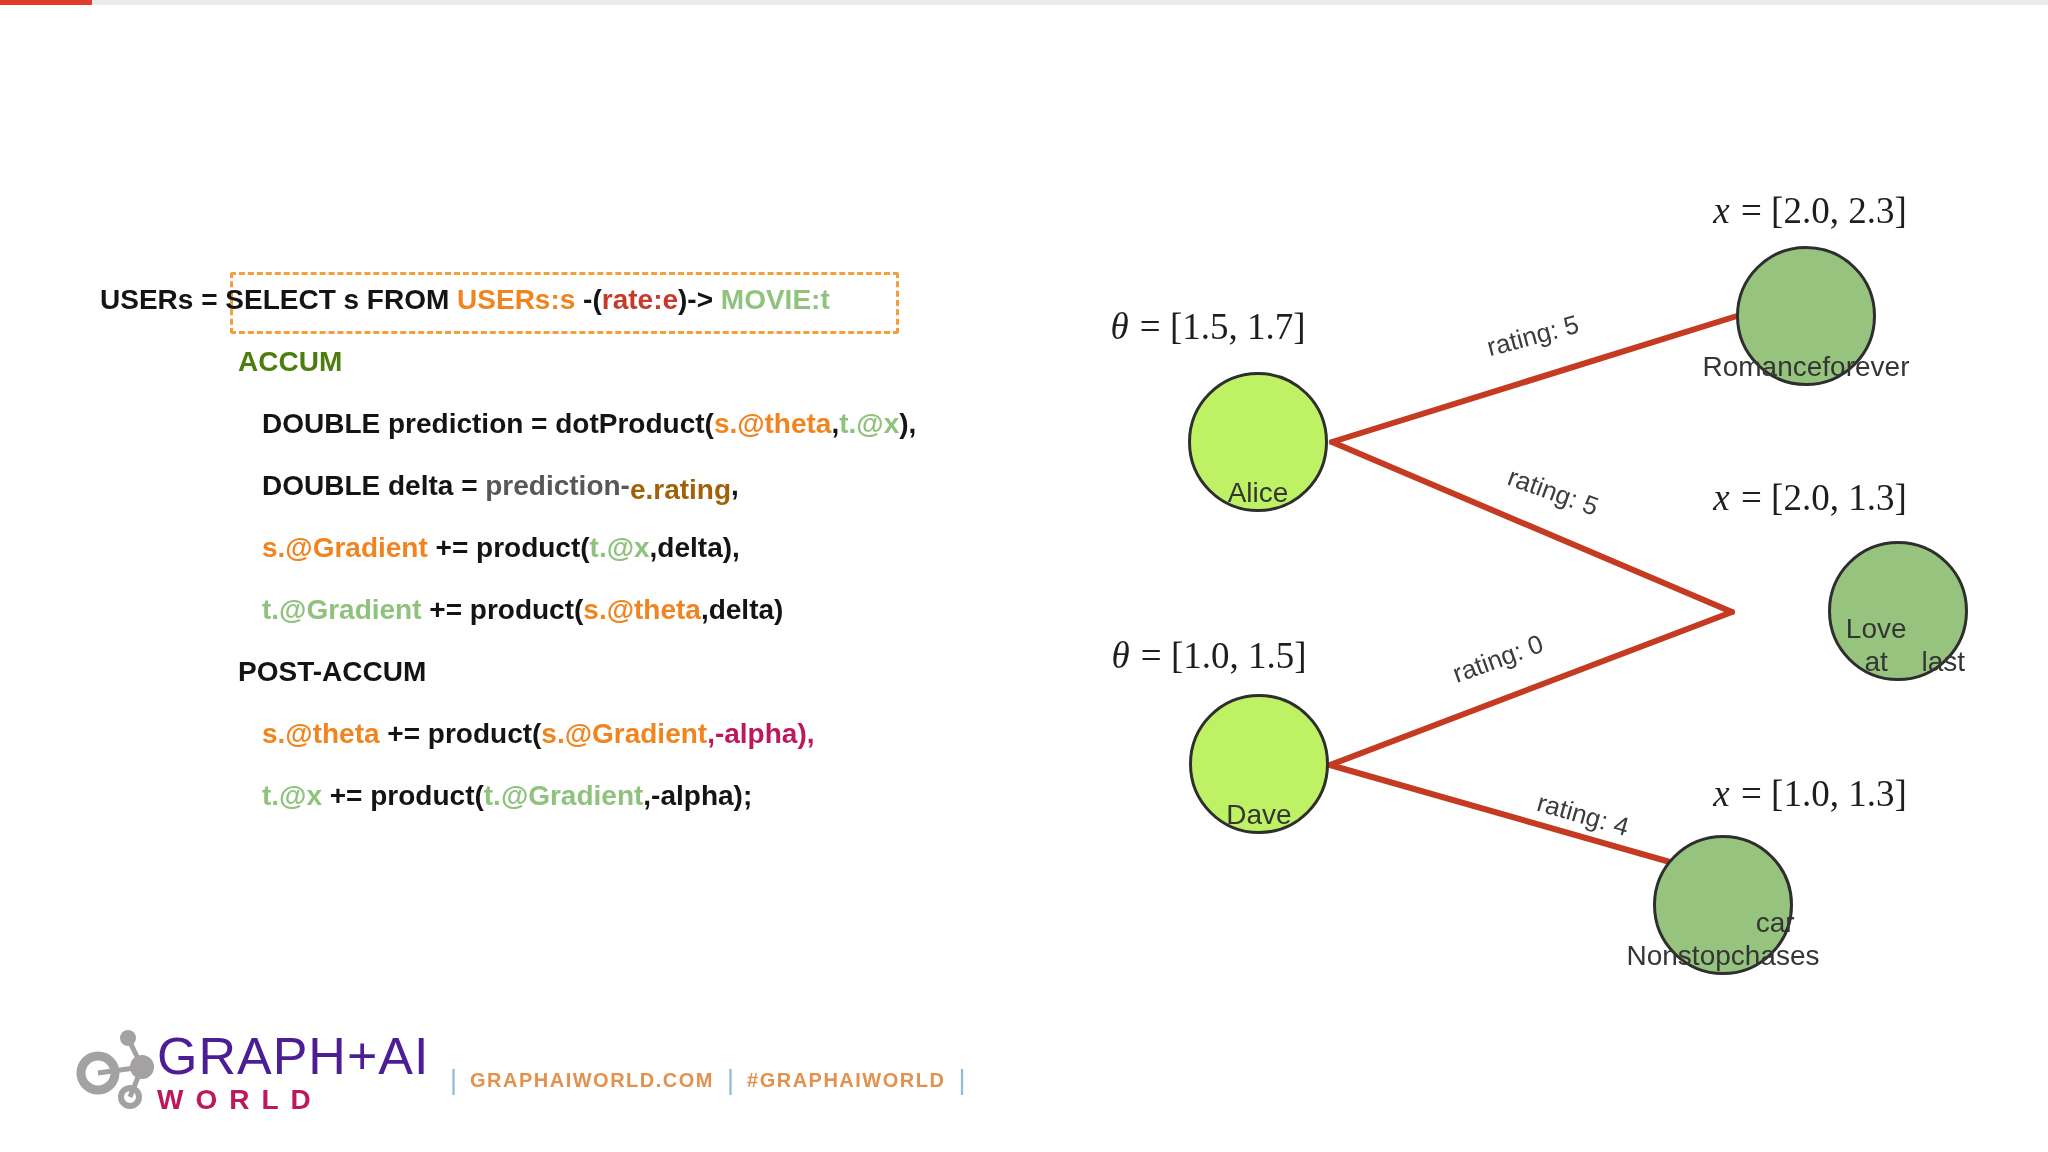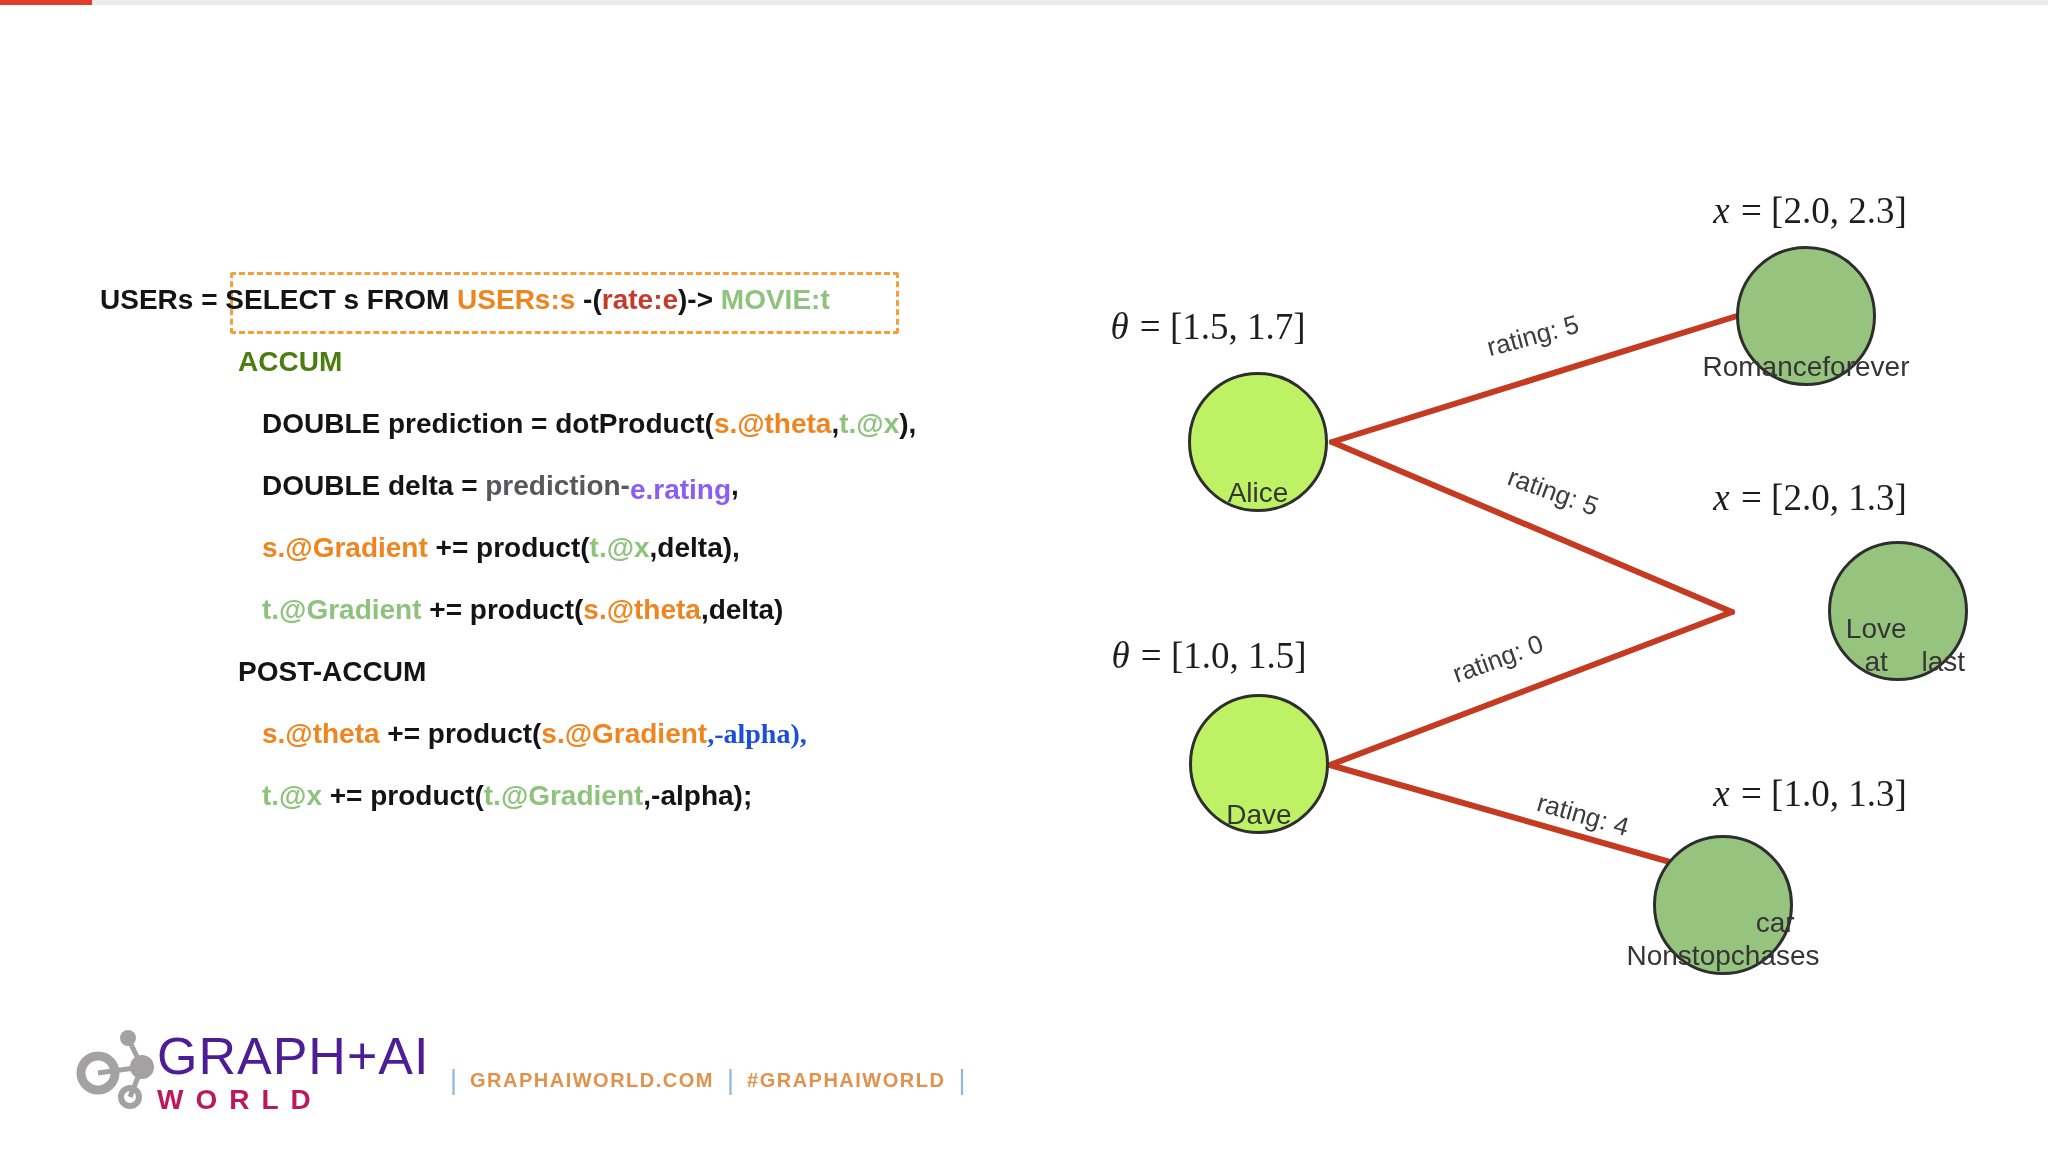--- a/index.html
+++ b/index.html
@@ -49,25 +49,25 @@
     <div class="played"></div>
   </div>
 
 
   <div class="code-block">
     <div class="select-box"></div>
     <div id="code-lines">
         <div class="code-line ind-0"><span class="tok" style="color: rgb(20, 20, 20);">USERs = </span><span class="tok" style="color: rgb(20, 20, 20);">SELECT s FROM </span><span class="tok" style="color: rgb(240, 132, 31);">USERs:s</span><span class="tok" style="color: rgb(20, 20, 20);"> -(</span><span class="tok" style="color: rgb(198, 57, 43);">rate:e</span><span class="tok" style="color: rgb(20, 20, 20);">)-&gt; </span><span class="tok" style="color: rgb(143, 195, 125);">MOVIE:t</span></div>
         <div class="code-line ind-1"><span class="tok" style="color: #4d7c0f;">ACCUM</span></div>
         <div class="code-line ind-2"><span class="tok" style="color: rgb(20, 20, 20);">DOUBLE prediction = dotProduct(</span><span class="tok" style="color: rgb(240, 132, 31);">s.@theta</span><span class="tok" style="color: rgb(20, 20, 20);">,</span><span class="tok" style="color: rgb(143, 195, 125);">t.@x</span><span class="tok" style="color: rgb(20, 20, 20);">),</span></div>
-        <div class="code-line ind-2"><span class="tok" style="color: rgb(20, 20, 20);">DOUBLE delta = </span><span class="tok" style="color: rgb(88, 88, 90);">prediction-</span><span class="tok" style="color: #8b5cf6; margin-top: 8px;">e.rating</span><span class="tok" style="color: rgb(20, 20, 20);">,</span></div>
+        <div class="code-line ind-2"><span class="tok" style="color: rgb(20, 20, 20);">DOUBLE delta = </span><span class="tok" style="color: rgb(88, 88, 90);">prediction-</span><span class="tok" style="color: #a16207; margin-top: 8px;">e.rating</span><span class="tok" style="color: rgb(20, 20, 20);">,</span></div>
         <div class="code-line ind-2"><span class="tok" style="color: rgb(240, 132, 31);">s.@Gradient</span><span class="tok" style="color: rgb(20, 20, 20);"> += product(</span><span class="tok" style="color: rgb(143, 195, 125);">t.@x</span><span class="tok" style="color: rgb(20, 20, 20);">,delta),</span></div>
         <div class="code-line ind-2"><span class="tok" style="color: rgb(143, 195, 125);">t.@Gradient</span><span class="tok" style="color: rgb(20, 20, 20);"> += product(</span><span class="tok" style="color: rgb(240, 132, 31);">s.@theta</span><span class="tok" style="color: rgb(20, 20, 20);">,delta)</span></div>
         <div class="code-line ind-1"><span class="tok" style="color: rgb(20, 20, 20);">POST-ACCUM</span></div>
-        <div class="code-line ind-2"><span class="tok" style="color: rgb(240, 132, 31);">s.@theta</span><span class="tok" style="color: rgb(20, 20, 20);"> += product(</span><span class="tok" style="color: rgb(240, 132, 31);">s.@Gradient</span><span class="tok" style="color: #1d4ed8; font-family: Liberation Serif, serif;">,-alpha),</span></div>
+        <div class="code-line ind-2"><span class="tok" style="color: rgb(240, 132, 31);">s.@theta</span><span class="tok" style="color: rgb(20, 20, 20);"> += product(</span><span class="tok" style="color: rgb(240, 132, 31);">s.@Gradient</span><span class="tok" style="color: #be185d;">,-alpha),</span></div>
         <div class="code-line ind-2"><span class="tok" style="color: rgb(143, 195, 125);">t.@x</span><span class="tok" style="color: rgb(20, 20, 20);"> += product(</span><span class="tok" style="color: rgb(143, 195, 125);">t.@Gradient</span><span class="tok" style="color: rgb(20, 20, 20);">,-alpha);</span></div>
       </div>
   </div>
 
   <svg class="edges-svg" id="edges-svg" width="2048" height="1152" viewBox="0 0 2048 1152" xmlns="http://www.w3.org/2000/svg">
       <line x1="1332" y1="442" x2="1737" y2="316" stroke="#c43b22" stroke-width="6" stroke-linecap="round"></line>
       <line x1="1332" y1="442" x2="1732" y2="612" stroke="#c43b22" stroke-width="6" stroke-linecap="round"></line>
       <line x1="1330" y1="765" x2="1732" y2="612" stroke="#c43b22" stroke-width="6" stroke-linecap="round"></line>
       <line x1="1330" y1="765" x2="1740" y2="882" stroke="#c43b22" stroke-width="6" stroke-linecap="round"></line>
     </svg>

